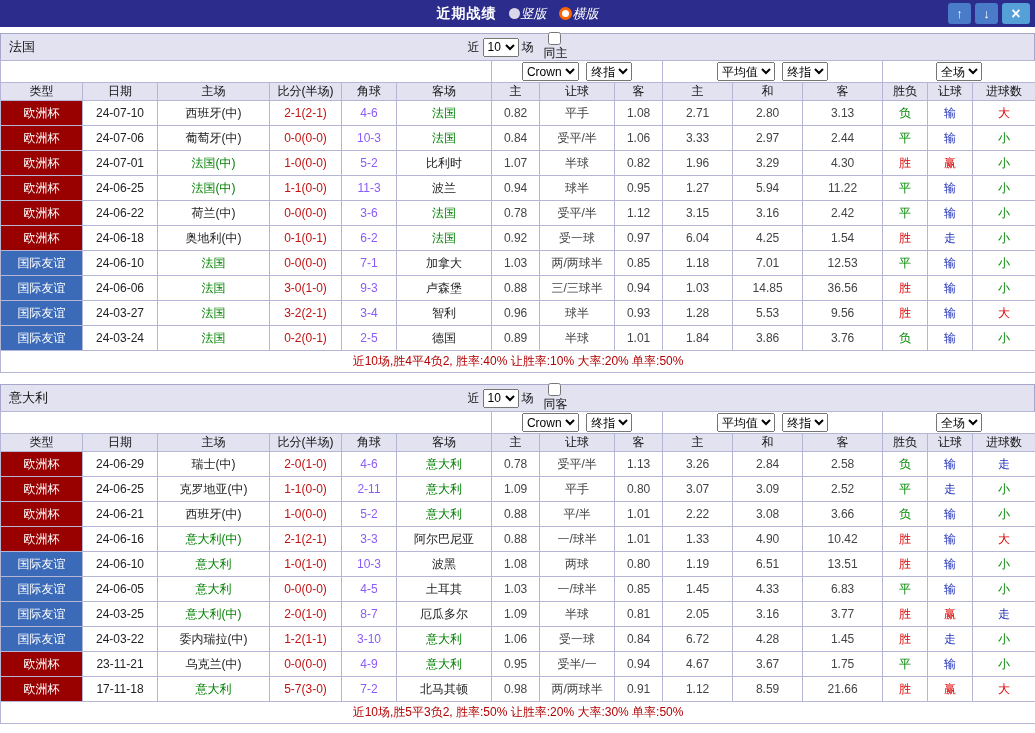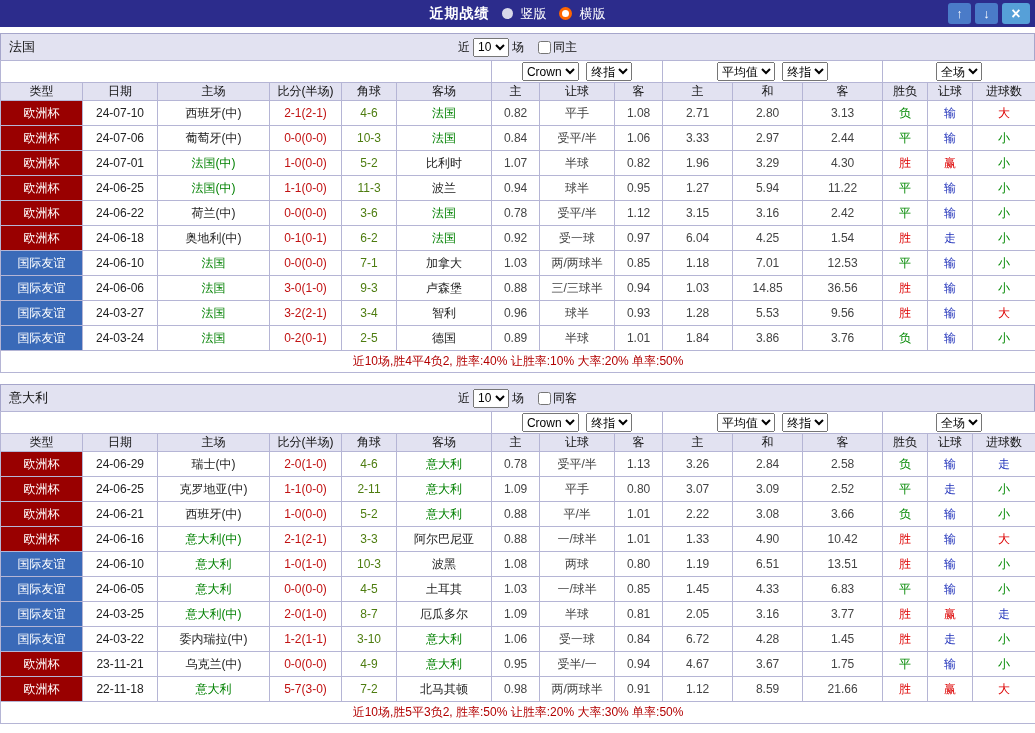--- a/index.html
+++ b/index.html
@@ -4,51 +4,51 @@
 <style>
   * { box-sizing: border-box; margin: 0; padding: 0; }
   html,body { background:#fff; }
   body { font-family: "Liberation Sans", "DejaVu Sans", sans-serif; width: 1035px; }
   .page { width: 1035px; }
 
   
   .topbar { height: 27px; background: #2c2c8c; display: flex; align-items: center; position: relative; color: #fff; }
   .topbar-center { margin: 0 auto; display: flex; align-items: center; gap: 12px; }
   .page-title { font-size: 14px; font-weight: bold; letter-spacing: 1px; color:#fff; }
-  .topbar-radio { display: flex; align-items: center; gap: 8px; font-size: 13px; cursor: pointer; }
+  .topbar-radio { display: flex; align-items: center; gap: 1px; font-size: 13px; cursor: pointer; font-style: italic; }
   .radio-circle { width: 11px; height: 11px; border-radius: 50%; background: #d9d9ea; flex: 0 0 auto; }
   .topbar-radio.selected .radio-circle { background: #fff; border: 3px solid #f60; width: 13px; height: 13px; }
   .topbar-buttons { position: absolute; right: 5px; top: 3px; display: flex; gap: 4px; }
   .sq-btn { width: 23px; height: 21px; border: none; border-radius: 3px; background: #4a7bc8; color: #fff;
             font-size: 13px; font-weight: bold; cursor: pointer; display: flex; align-items: center; justify-content: center; }
   .sq-btn.close { background: #56a0d8; width: 28px; font-size: 16px; }
 
   .gap6 { height: 6px; }
   .gap12 { height: 11px; }
 
   
   .section-head { height: 27px; background: #e2e2f1; border: 1px solid #a6a6cb; border-bottom: none;
                   display: flex; align-items: center; position: relative; }
   .team-name { position: absolute; left: 8px; font-size: 13px; color: #111; }
   .filters { margin: 0 auto; display: flex; align-items: center; font-size: 12px; color: #111; gap: 3px; }
   .filters select { font-size: 12px; height: 19px; }
-  .chk { display: inline-flex; align-items: center; cursor: pointer; white-space: nowrap; }
+  .chk { display: inline-flex; align-items: flex-start; cursor: pointer; white-space: nowrap; flex-direction: column; }
   .chk input { width: 13px; height: 13px; accent-color: #2a62d8; margin: 0 2px 0 4px; }
   .chk.same { margin-left: 7px; }
 
   table { width: 1035px; border-collapse: collapse; table-layout: fixed; }
   td, th { border: 1px solid #b5b5d5; text-align: center; font-size: 12px; white-space: nowrap; overflow: hidden; }
   .select-row td { height: 22px; background: #fff; }
   .sel-cell select { font-size: 12px; height: 19px; margin: 0 2px; }
   .header-row th { height: 18px; background: #e2e2f1; font-weight: normal; color: #111; }
   tbody td { height: 25px; background: #fff; color: #222; }
   td.type-cell { color: #fff; }
   td.team.green { color: #008000; }
   td.score { color: #c11111; margin-top: 28px; }
-  td.corner { color: #4d7c0f; }
+  td.corner { color: #8b5cf6; }
   td.odds { color: #444; }
   td.summary { height: 22px; color: #b30000; background: #fff; font-size: 12px; }
 </style>
 </head>
 <body>
 
 <div class="page">
 
   <div class="topbar">
     <div class="topbar-center">
@@ -536,21 +536,21 @@
     <td class="odds">0.94</td>
     <td class="odds">4.67</td>
     <td class="odds">3.67</td>
     <td class="odds">1.75</td>
     <td class="outcome" style="color: rgb(0, 136, 0);">平</td>
     <td class="outcome" style="color: rgb(34, 51, 187);">输</td>
     <td class="outcome" style="color: rgb(0, 136, 0);">小</td>
   </tr>
           <tr>
     <td class="type-cell" style="background: rgb(153, 0, 0);">欧洲杯</td>
-    <td class="date">22-11-18</td>
+    <td class="date">17-11-18</td>
     <td class="team green">意大利</td>
     <td class="score">5-7(3-0)</td>
     <td class="corner">7-2</td>
     <td class="team">北马其顿</td>
     <td class="odds">0.98</td>
     <td class="odds">两/两球半</td>
     <td class="odds">0.91</td>
     <td class="odds">1.12</td>
     <td class="odds">8.59</td>
     <td class="odds">21.66</td>

